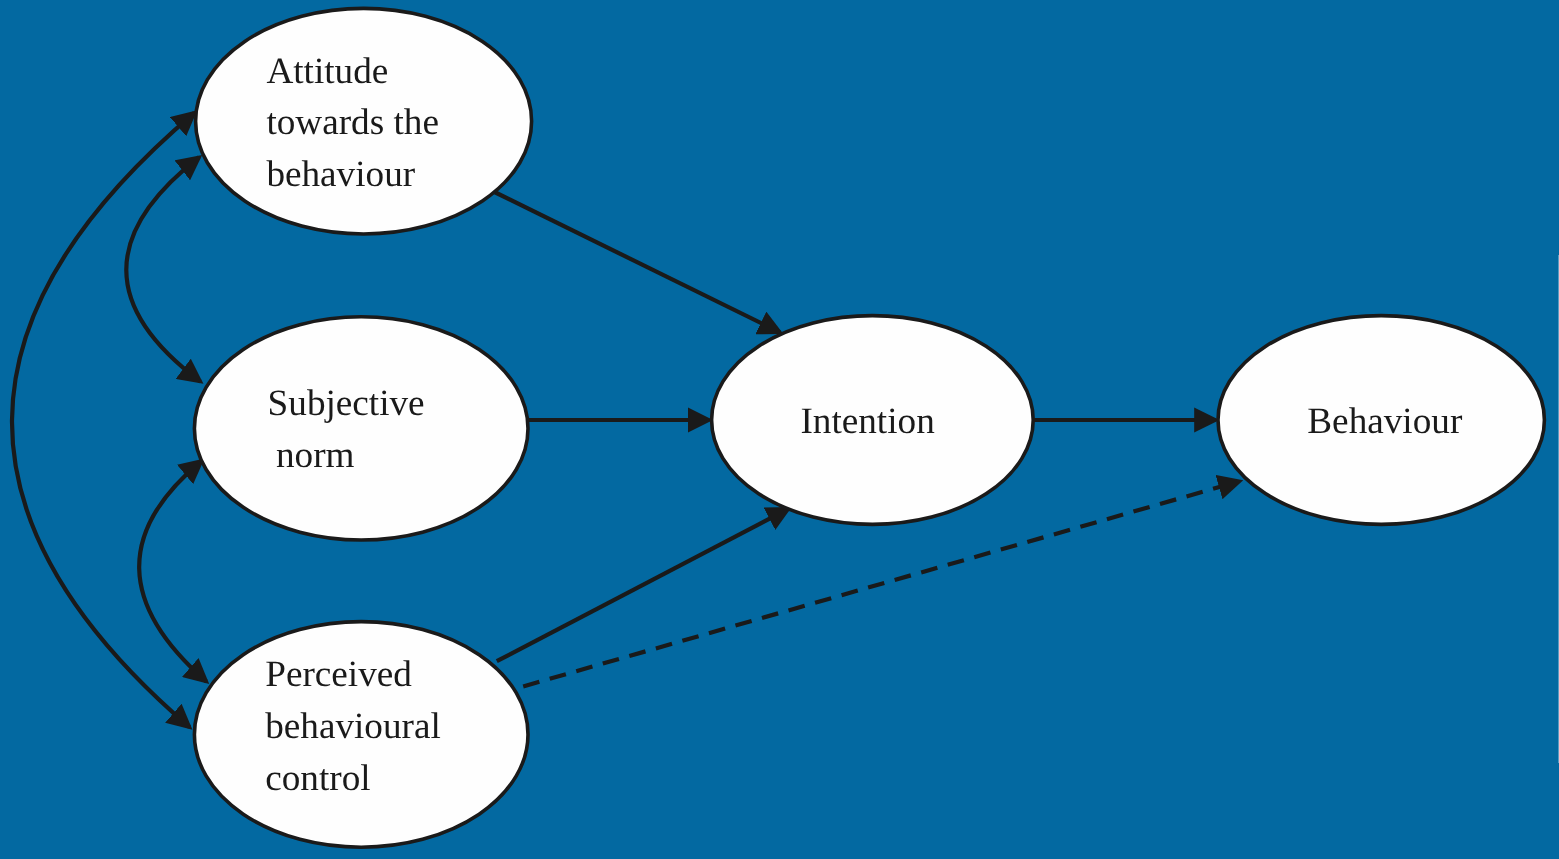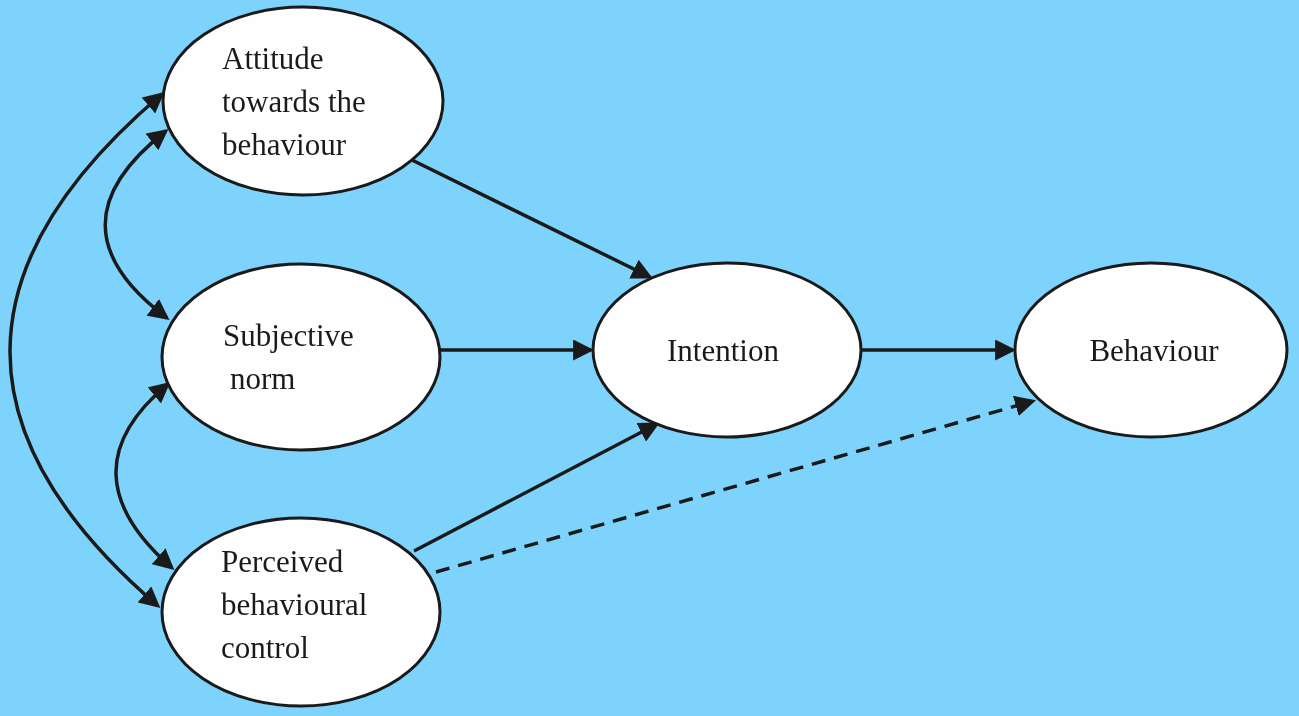--- a/index.html
+++ b/index.html
@@ -3,21 +3,21 @@
 <meta charset="utf-8">
 <style>
   html, body {
     margin: 0;
     padding: 0;
     background: #ffffff;
   }
   .figure-wrap {
     width: 1299px;
     height: 716px;
-    background: #7dd3fc;
+    background: #0369a1;
     overflow: hidden;
   }
   svg {
     display: block;
   }
   .node {
     fill: #fefefe;
     stroke: var(--stroke, #1a1a1a);
     stroke-width: 3;
   }

